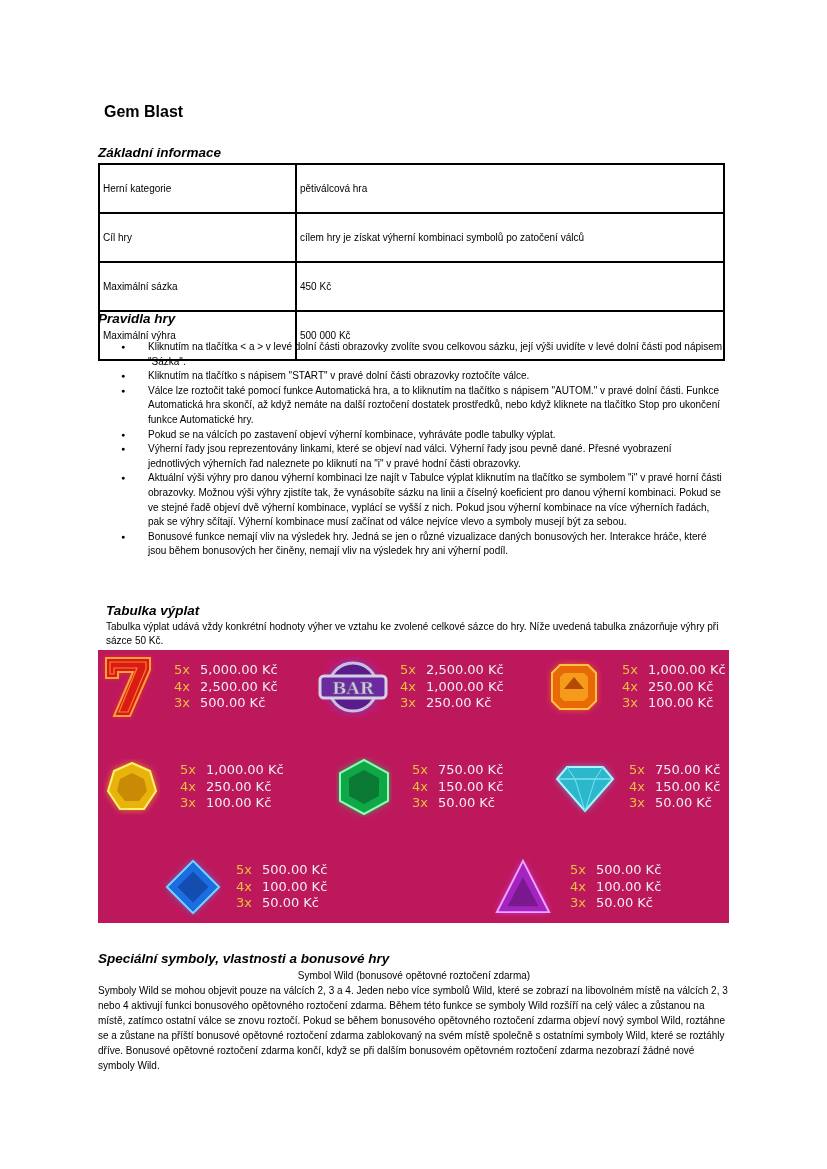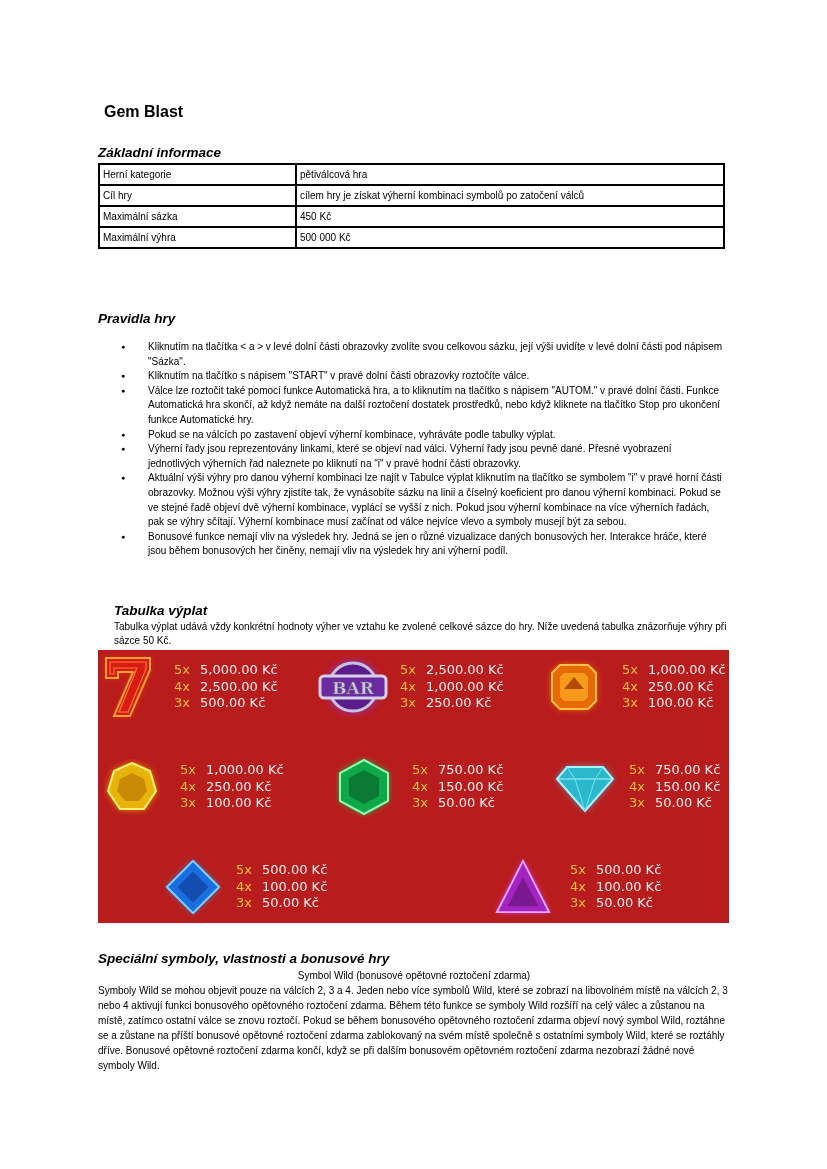--- a/index.html
+++ b/index.html
@@ -2,29 +2,29 @@
 <html><head>
   <meta charset="utf-8">
   <style>
     html, body { margin: 0; padding: 0; background: #ffffff; }
     body { width: 827px; height: 1169px; position: relative; font-family: "Liberation Sans", sans-serif; color: #000; overflow: hidden; }
     .page { position: absolute; left: 98px; top: 0; width: 630px; }
     h1 { position: absolute; top: 97px; left: 0; margin: 6px; font-size: 16px; font-weight: bold; }
     h2 { margin: 0; font-size: 13.5px; font-weight: bold; font-style: italic; }
     .sec1 { position: absolute; top: 145px; left: 0; width: 630px; }
     table.info { border-collapse: collapse; width: 627px; margin-top: 3px; font-size: 10px; }
-    table.info td { border: 2px solid #000; padding: 2px 3px; height: 15px; vertical-align: middle; }
+    table.info td { border: 2px solid #000; padding: 16px 3px; height: 15px; vertical-align: middle; }
     table.info td.k { width: 189px; }
     .sec2 { position: absolute; top: 311px; left: 0; width: 630px; }
     ul.rules { margin: 14px 0 0 0; padding: 0; list-style: none; font-size: 10px; line-height: 14.6px; }
     ul.rules li { position: relative; padding-left: 50px; padding-right: 2px; }
     ul.rules li::before { content: "\25CF"; position: absolute; left: 23px; top: 0; font-size: 7px; }
-    .sec3 { position: absolute; top: 603px; left: 16px; width: 630px; }
+    .sec3 { position: absolute; top: 603px; left: 8px; width: 630px; }
     .sec3 p { margin: 2px 0 0 0; font-size: 10px; line-height: 13.5px; }
-    .paytable { position: absolute; top: 650px; left: 0; width: 631px; height: 273px; background: #b91c1c; overflow: hidden; }
+    .paytable { position: absolute; top: 650px; left: 0; width: 631px; height: 273px; background: #be185d; overflow: hidden; }
     .pay-item { position: absolute; display: flex; align-items: center; }
     .sym { width: 58px; height: 58px; display: flex; align-items: center; justify-content: flex-start; }
     .pays { margin-left: 16px; font-size: 13px; line-height: 16.5px; color: #eee; font-family: "DejaVu Sans", sans-serif; }
     .pays .row { white-space: nowrap; }
     .pays .mult { color: #e9c13a; display: inline-block; width: 26px; }
     .sec4 { position: absolute; top: 951px; left: 0; width: 632px; }
     .sec4 .sub { margin: 3px 0 0 0; font-size: 10px; line-height: 14px; text-align: center; }
     .sec4 p { margin: 0; font-size: 10px; line-height: 15px; }
   </style>
 </head>

